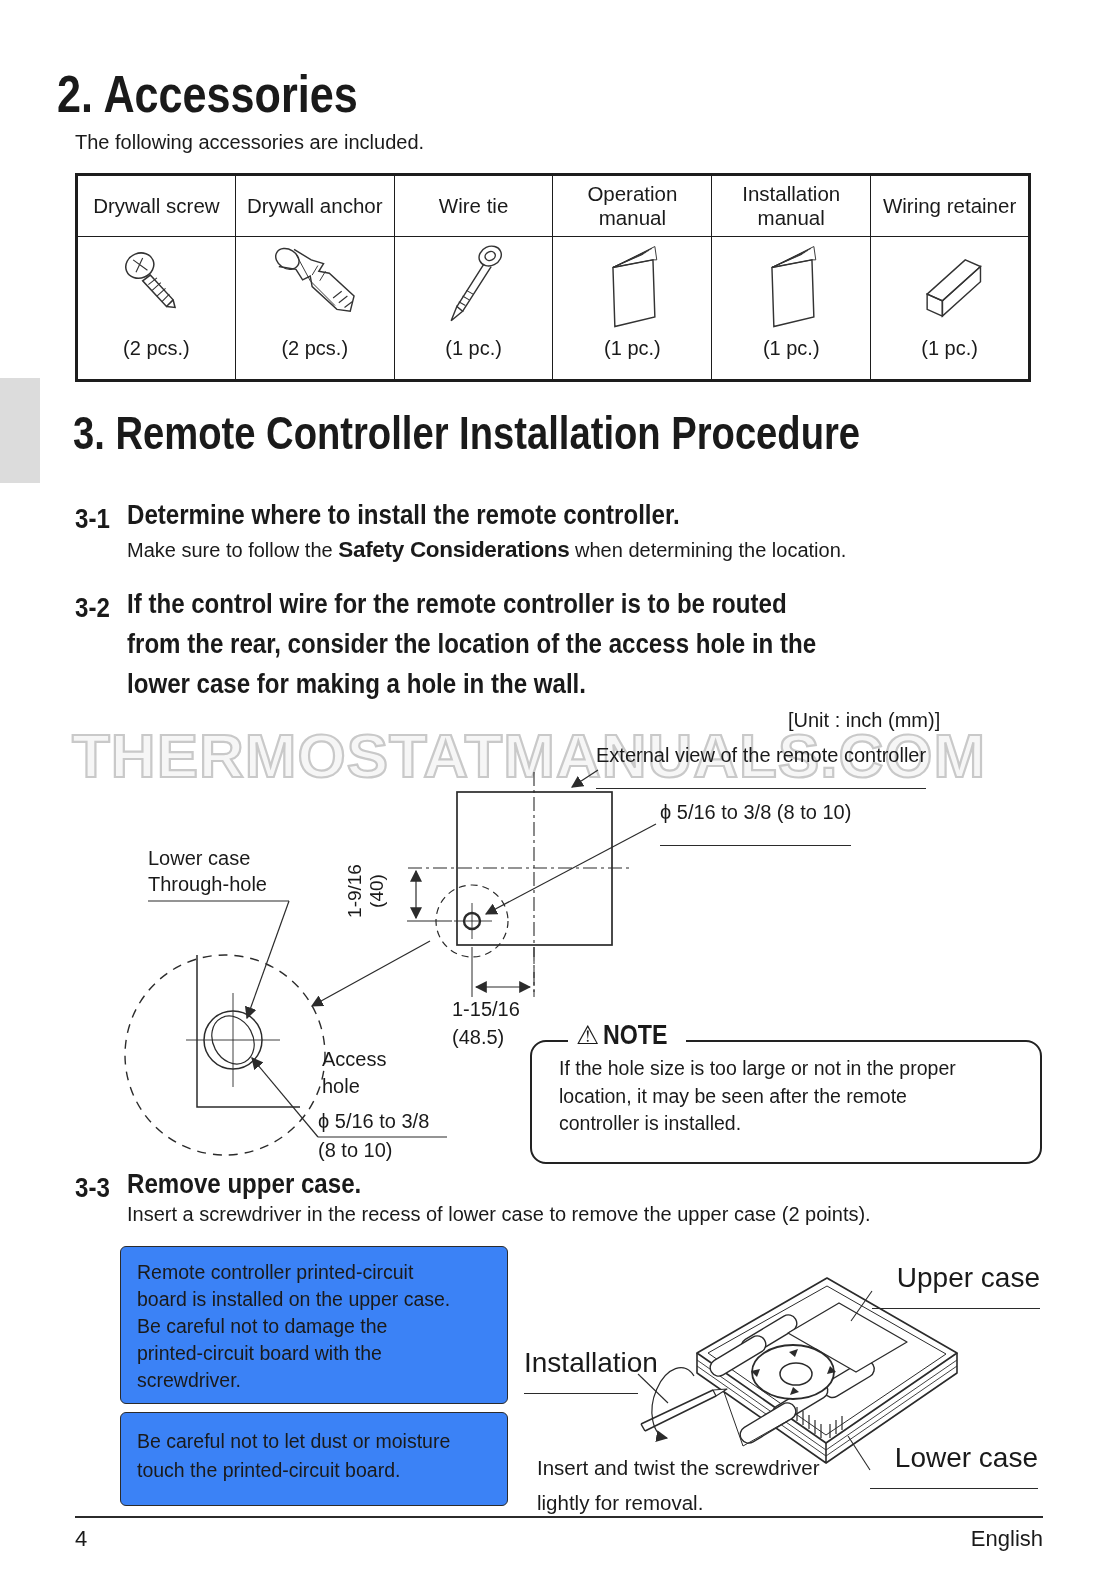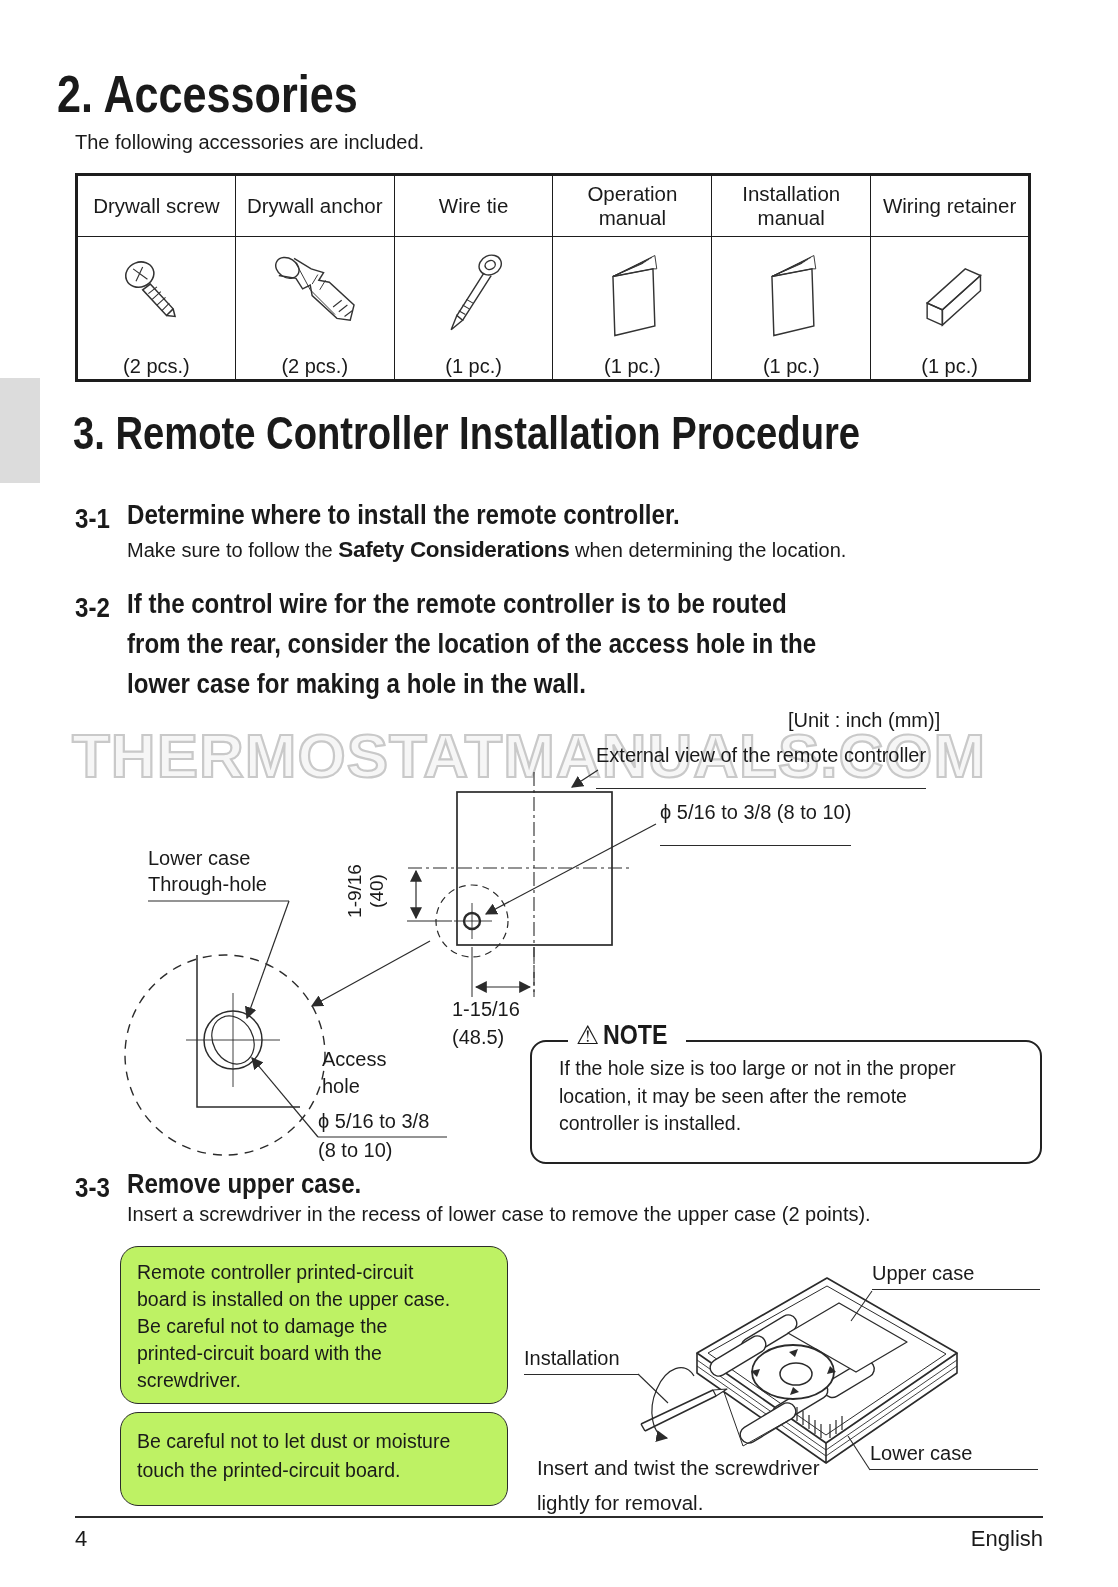--- a/index.html
+++ b/index.html
@@ -15,38 +15,38 @@
   .h-sub{font-weight:bold;font-size:28px;line-height:40px;}
   .h-sub .num{position:absolute;left:75px;top:4px;}
   .h-sub .txt{position:absolute;left:127px;top:0;}
   
   table.acc{position:absolute;left:75px;top:165px;width:956px;border-collapse:collapse;
             table-layout:fixed;border:3px solid #1d1d1d;margin-top:8px;}
   table.acc th{border:1.4px solid #1d1d1d;font-weight:normal;font-size:20.5px;height:56px;padding:2px;}
   table.acc td{border:1.4px solid #1d1d1d;height:142px;padding:0;vertical-align:bottom;}
   .cell{display:flex;flex-direction:column;align-items:center;height:142px;}
   .cell .ic{flex:1;display:flex;align-items:center;justify-content:center;}
-  .cell .qty{font-size:20px;padding-bottom:1px;}
+  .cell .qty{font-size:20px;padding-bottom:19px;}
   
   .lbl{font-size:20px;line-height:26px;}
   .ul{border-bottom:1.6px solid #2b2b2b;padding-bottom:20px;width:fit-content;}
   .watermark{font-size:62px;font-weight:bold;letter-spacing:1px;color:#f6f6f6;
              -webkit-text-stroke:2.2px #c9c9c9;white-space:nowrap;}
   .grayTab{left:0;top:378px;width:40px;height:105px;background:#dcdcdc;}
   
   .noteBox{left:530px;top:1040px;width:508px;height:120px;border:2.4px solid #222;border-radius:16px;}
   .noteTitle{position:absolute;left:36px;top:-22px;background:#fff;padding:0 8px;
              font-size:27px;font-weight:bold;display:flex;align-items:center;gap:4px;}
   .noteTitle .tri{font-weight:normal;font-size:26px;}
   .noteBody{position:absolute;left:27px;top:13px;width:460px;font-size:19.5px;line-height:27.5px;}
   
-  .rbox{border:1.8px solid #2b2b2b;border-radius:18px;background:#bef264;}
+  .rbox{border:1.8px solid #2b2b2b;border-radius:6px;background:#3b82f6;}
   .rbox .inner{padding:12px 16px;font-size:19.5px;line-height:27px;}
   
-  .caseLbl{font-size:20px;border-bottom:1.5px solid #2b2b2b;padding-bottom:4px;}
+  .caseLbl{font-size:28px;border-bottom:1.5px solid #2b2b2b;padding-bottom:14px;text-align:right;}
   .footerRule{left:75px;top:1516px;width:968px;border-top:2px solid #2b2b2b;}
   .pageNum{font-size:22px;}
   svg.linework{position:absolute;left:0;top:0;pointer-events:none;}
   .z0{z-index:0}.z1{z-index:1}.z2{z-index:2}
 </style>
 </head>
 <body>
 
 <div class="page">
 

